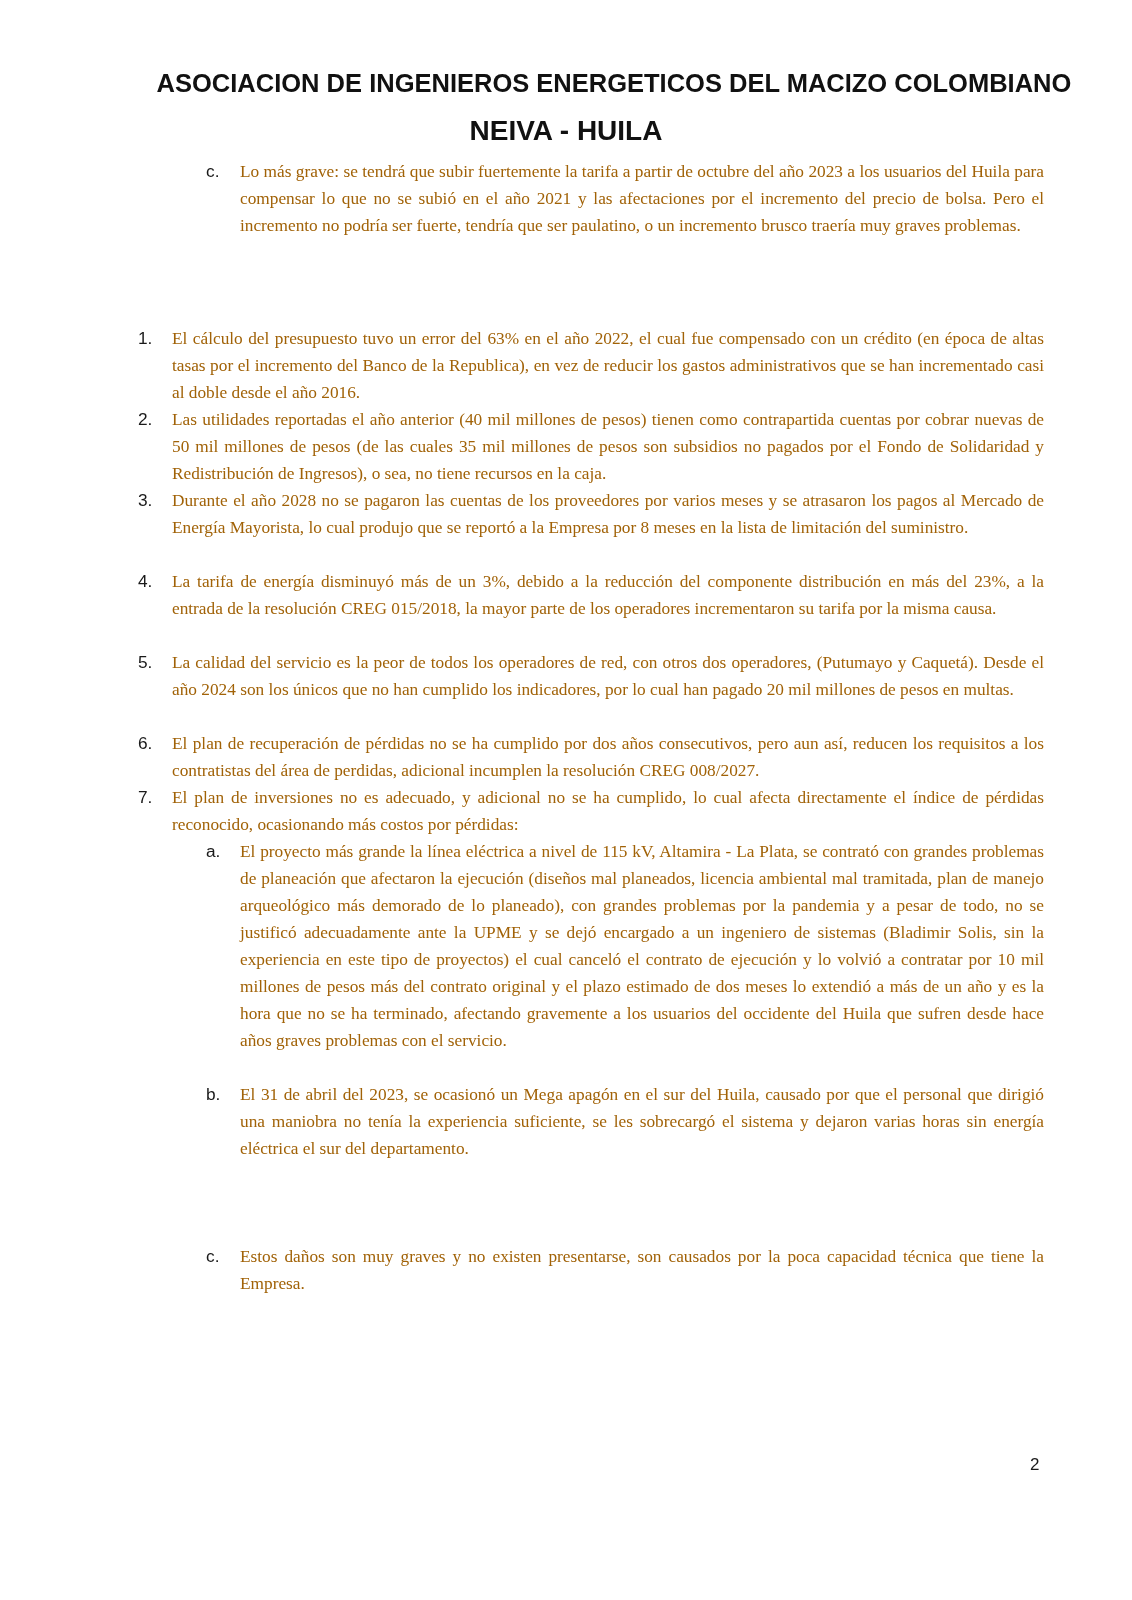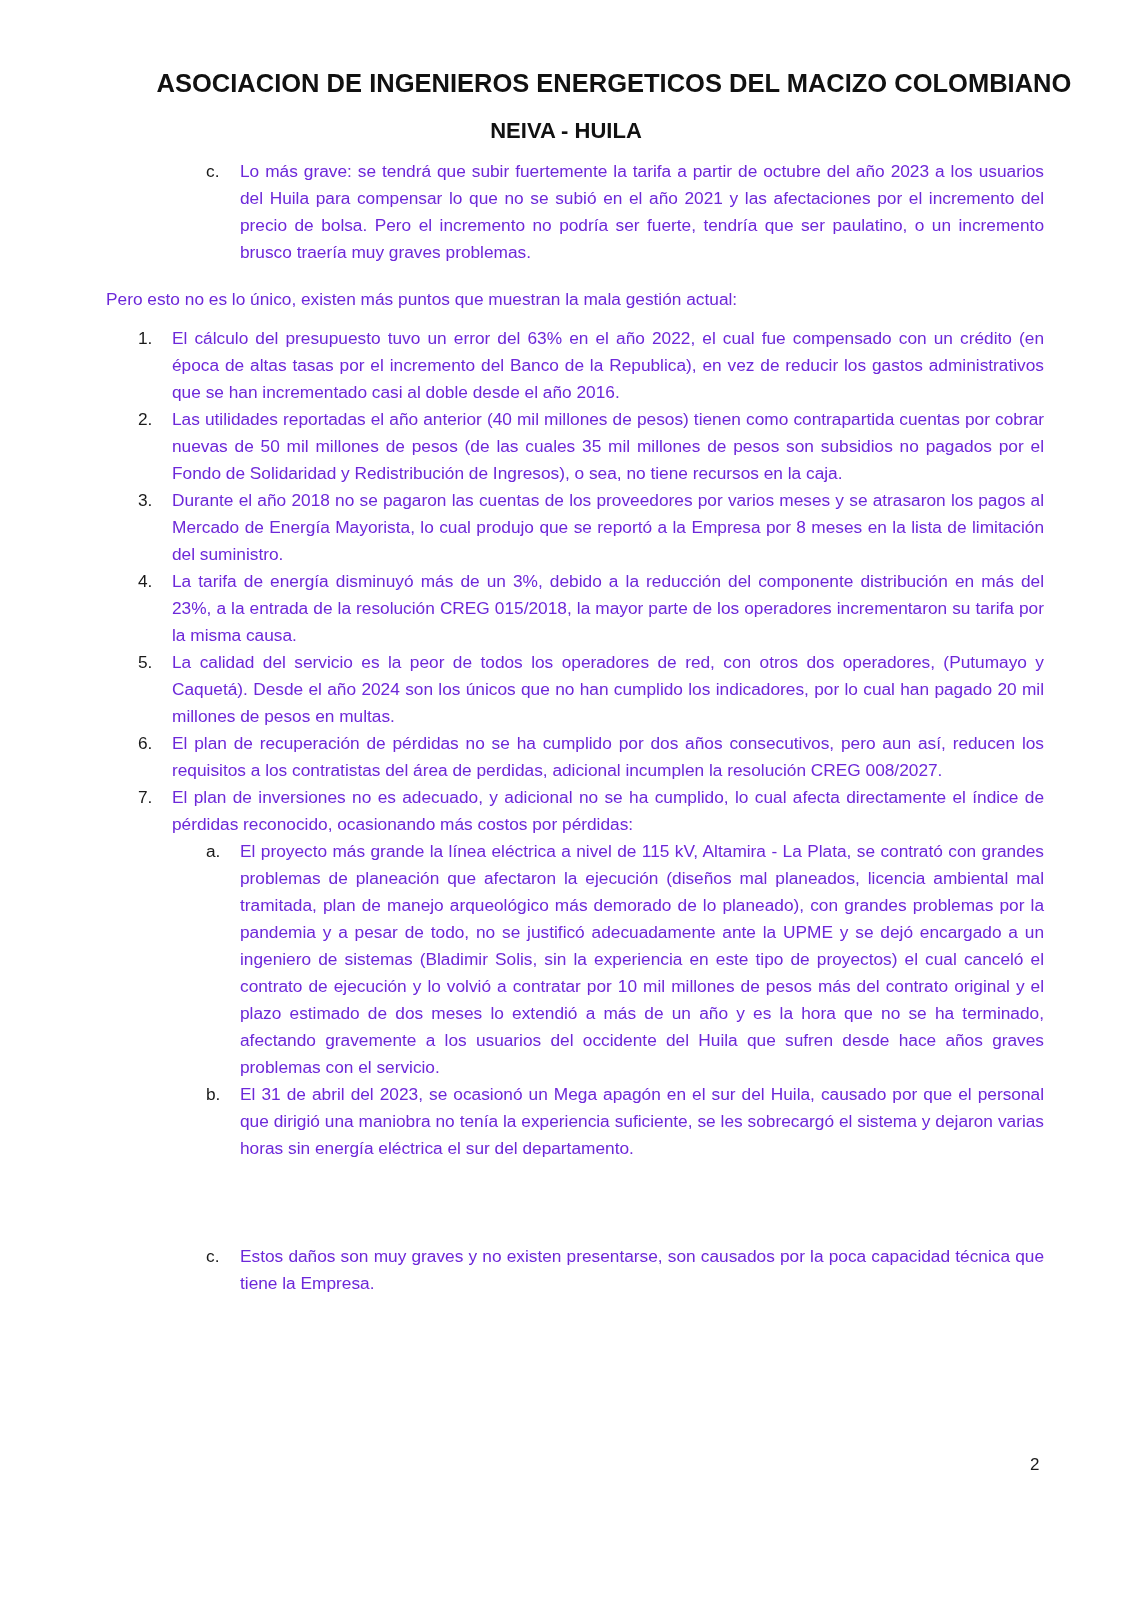--- a/index.html
+++ b/index.html
@@ -33,28 +33,28 @@
       letter-spacing: 0px;
     }
     .header-title {
       top: 66px;
       font-size: 25.5px;
       line-height: 34px;
       margin-left: 48px;
     }
     .header-subtitle {
       top: 114px;
-      font-size: 22px;
+      font-size: 28px;
       line-height: 34px;
     }
     .body-text {
-      font-family: Liberation Sans, sans-serif;
+      font-family: Liberation Serif, serif;
       font-size: 17.3px;
       line-height: 27px;
-      color: #6d28d9;
+      color: #a16207;
       text-align: justify;
     }
     .block {
       position: absolute;
     }
     .item {
       position: absolute;
       display: flex;
     }
     .marker {
@@ -101,40 +101,39 @@
   <div class="header header-title">ASOCIACION DE INGENIEROS ENERGETICOS DEL MACIZO COLOMBIANO</div>
   <div class="header header-subtitle">NEIVA - HUILA</div>
 
   <div class="item lvl2" style="top:158px;">
     <span class="marker">c.</span>
     <div class="content body-text">
         <p class="last-line">Lo más grave: se tendrá que subir fuertemente la tarifa a partir de octubre del año 2023 a los usuarios del Huila para compensar lo que no se subió en el año 2021 y las afectaciones por el incremento del precio de bolsa. Pero el incremento no podría ser fuerte, tendría que ser paulatino, o un incremento brusco traería muy graves problemas.</p>
       </div>
   </div>
 
-  <div class="block body-text intro">Pero esto no es lo único, existen más puntos que muestran la mala gestión actual:</div>
 
   <div class="item lvl1" style="top:325px;">
     <span class="marker">1.</span>
     <div class="content body-text">
         <p class="last-line">El cálculo del presupuesto tuvo un error del 63% en el año 2022, el cual fue compensado con un crédito (en época de altas tasas por el incremento del Banco de la Republica), en vez de reducir los gastos administrativos que se han incrementado casi al doble desde el año 2016.</p>
       </div>
   </div>
 
   <div class="item lvl1" style="top:406px;">
     <span class="marker">2.</span>
     <div class="content body-text">
         <p class="last-line">Las utilidades reportadas el año anterior (40 mil millones de pesos) tienen como contrapartida cuentas por cobrar nuevas de 50 mil millones de pesos (de las cuales 35 mil millones de pesos son subsidios no pagados por el Fondo de Solidaridad y Redistribución de Ingresos), o sea, no tiene recursos en la caja.</p>
       </div>
   </div>
 
   <div class="item lvl1" style="top:487px;">
     <span class="marker">3.</span>
     <div class="content body-text">
-        <p class="last-line">Durante el año 2018 no se pagaron las cuentas de los proveedores por varios meses y se atrasaron los pagos al Mercado de Energía Mayorista, lo cual produjo que se reportó a la Empresa por 8 meses en la lista de limitación del suministro.</p>
+        <p class="last-line">Durante el año 2028 no se pagaron las cuentas de los proveedores por varios meses y se atrasaron los pagos al Mercado de Energía Mayorista, lo cual produjo que se reportó a la Empresa por 8 meses en la lista de limitación del suministro.</p>
       </div>
   </div>
 
   <div class="item lvl1" style="top:568px;">
     <span class="marker">4.</span>
     <div class="content body-text">
         <p class="last-line">La tarifa de energía disminuyó más de un 3%, debido a la reducción del componente distribución en más del 23%, a la entrada de la resolución CREG 015/2018, la mayor parte de los operadores incrementaron su tarifa por la misma causa.</p>
       </div>
   </div>
 

